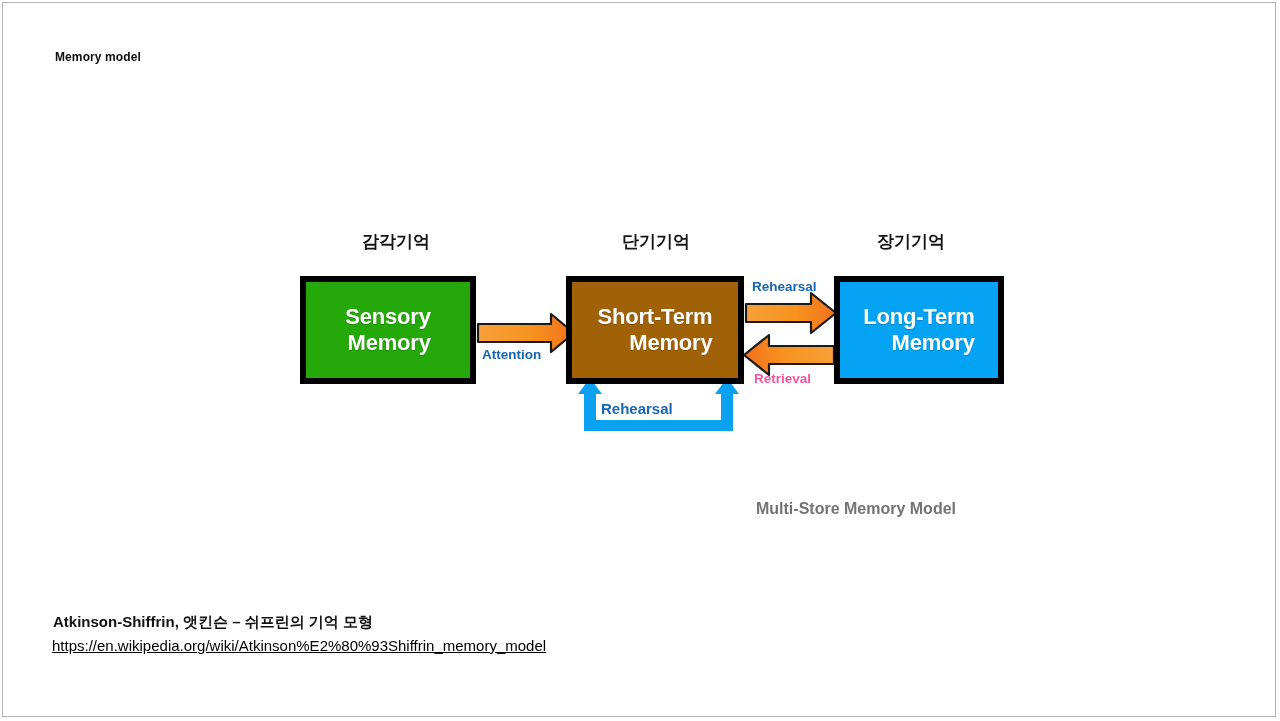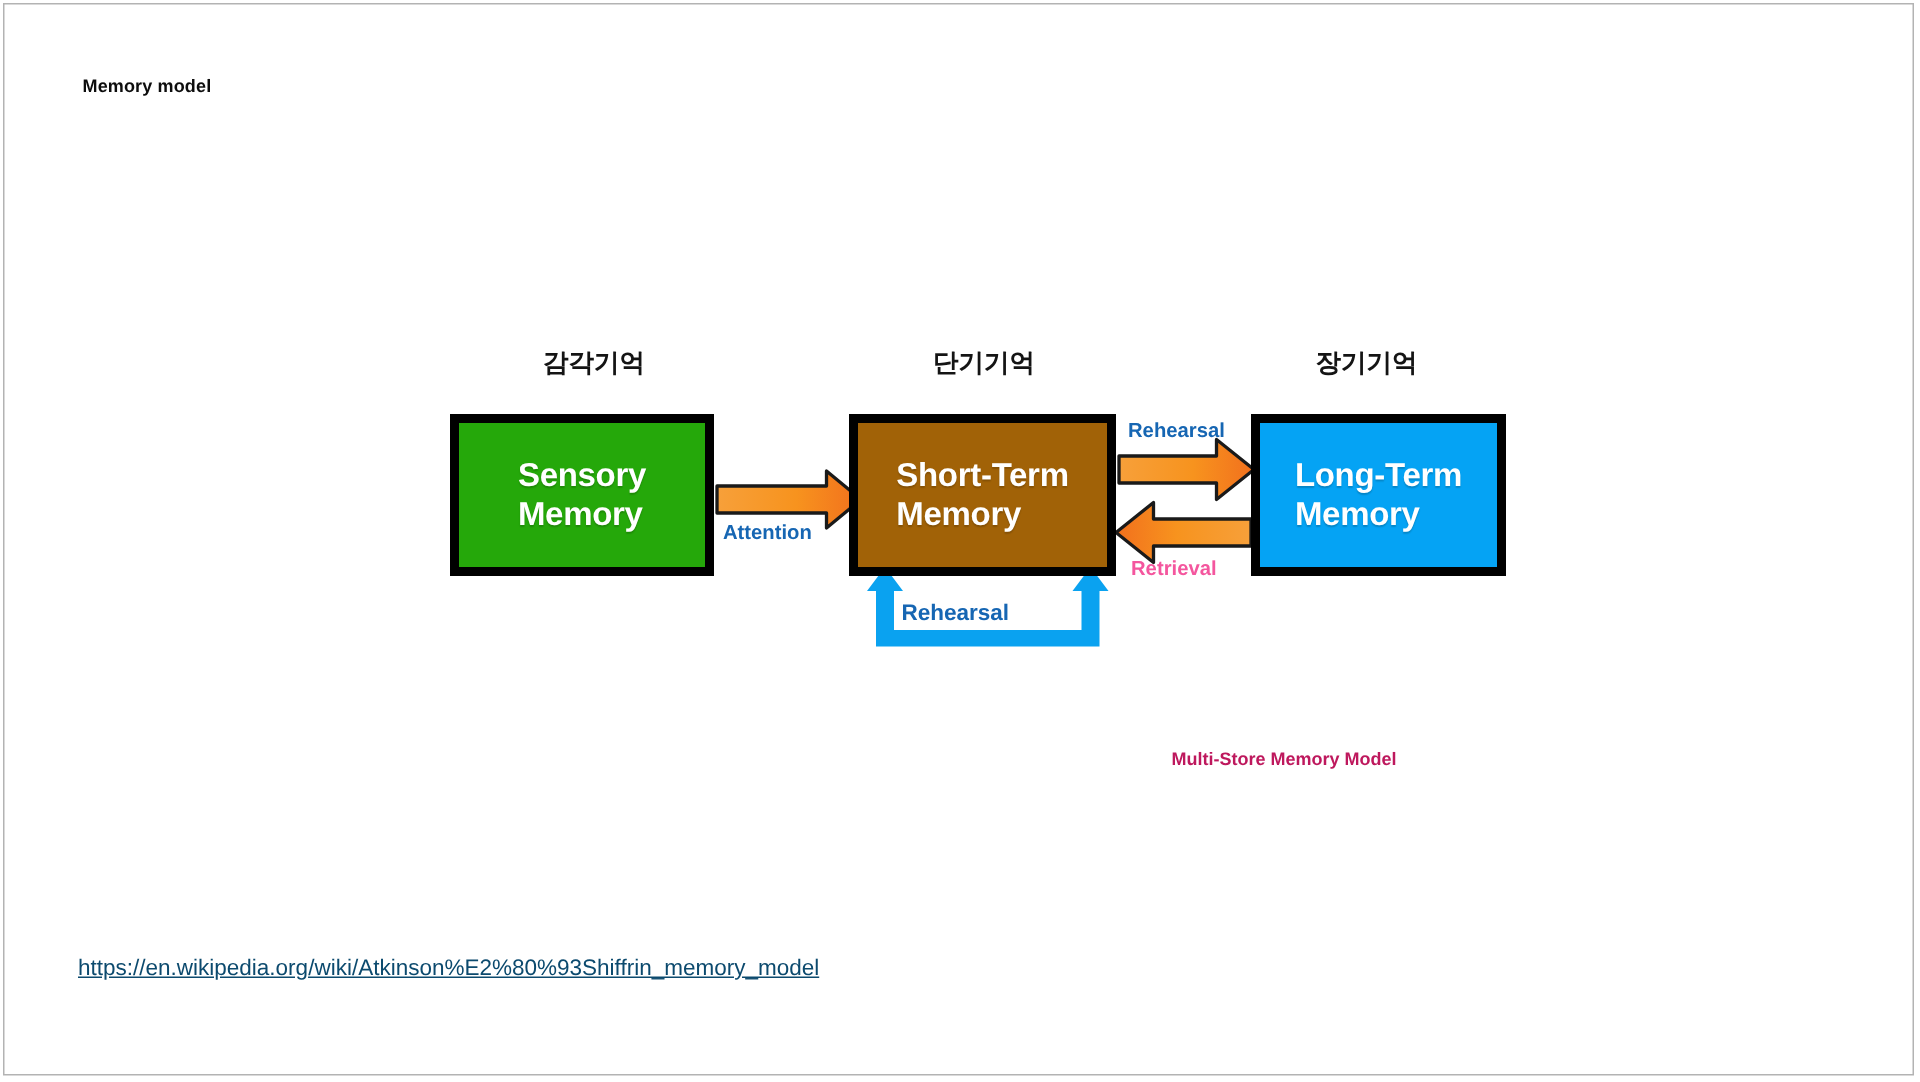--- a/index.html
+++ b/index.html
@@ -65,21 +65,21 @@
   #kr-long     { left: 525px; top: 12px; width: 180px; }
 
   
   .mem-box {
     position: absolute;
     border: 6px solid #000000;
     box-sizing: border-box;
     display: flex;
     align-items: center;
     justify-content: center;
-    text-align: left;
+    text-align: right;
     color: #ffffff;
     font-weight: bold;
     font-size: 22px;
     line-height: 1.16;
     letter-spacing: -0.2px;
     text-shadow: 0 1px 1px rgba(0,0,0,0.18);
   }
   #box-sensory {
     left: 4px;  top: 58px;
     width: 176px; height: 108px;
@@ -123,42 +123,42 @@
     overflow: visible;
   }
 
   
   #source-caption {
     position: absolute;
     left: 742px;
     top: 497px;
     width: 228px;
     text-align: center;
-    font-size: 12px;
-    font-weight: bold;
-    color: #be185d;
+    font-size: 16px;
+    font-weight: bold;
+    color: #737373;
     line-height: 1.5;
   }
 
   
   #footer-title {
     position: absolute;
     left: 53px;
     top: 613px;
     font-size: 15px;
     font-weight: bold;
     color: #111111;
     white-space: nowrap;
   }
   #footer-link {
     position: absolute;
     left: 52px;
     top: 637px;
     font-size: 15px;
-    color: #0c4a6e;
+    color: #000000;
     text-decoration: underline;
     white-space: nowrap;
     cursor: pointer;
   }
 </style>
 </head>
 <body>
 
 <div id="slide">
 
@@ -231,16 +231,17 @@
 
     <div class="arrow-label lbl-pink" id="lbl-retrieval">Retrieval</div>
 
     <div class="arrow-label" id="lbl-rehearsal-loop">Rehearsal</div>
   </div>
 
   <div id="source-caption">
     <div>Multi-Store Memory Model</div>
   </div>
 
+  <div id="footer-title">Atkinson-Shiffrin, 앳킨슨 – 쉬프린의 기억 모형</div>
 
   <div id="footer-link">https://en.wikipedia.org/wiki/Atkinson%E2%80%93Shiffrin_memory_model</div>
 
 </div>
 
 </body></html>

